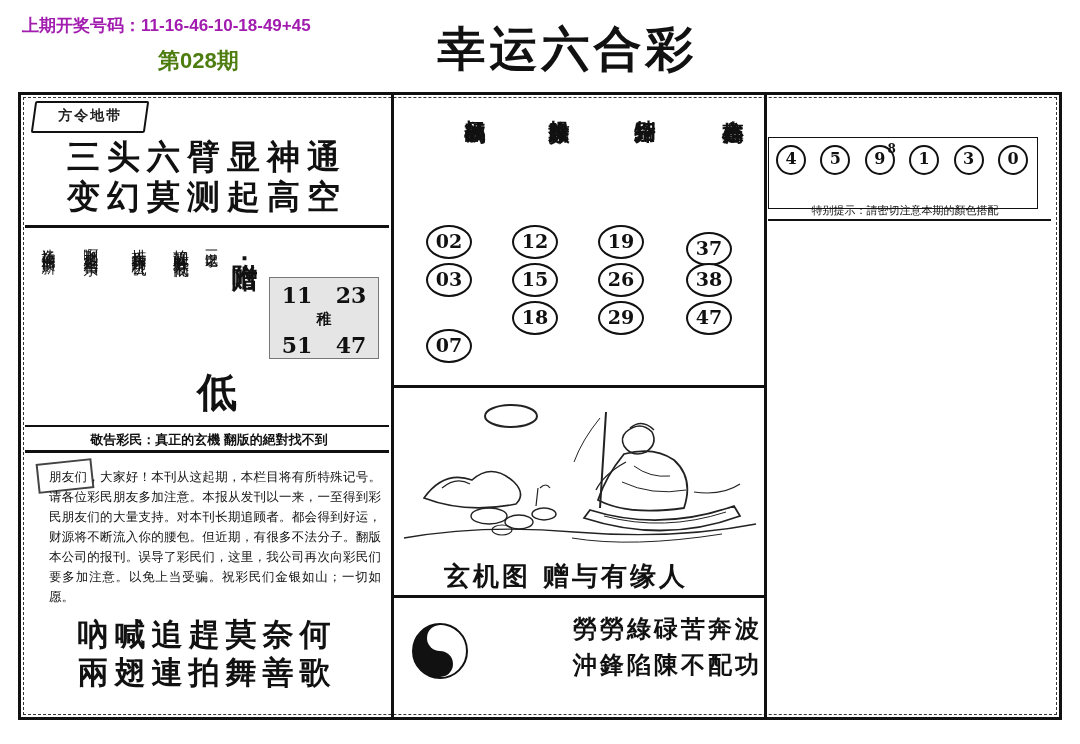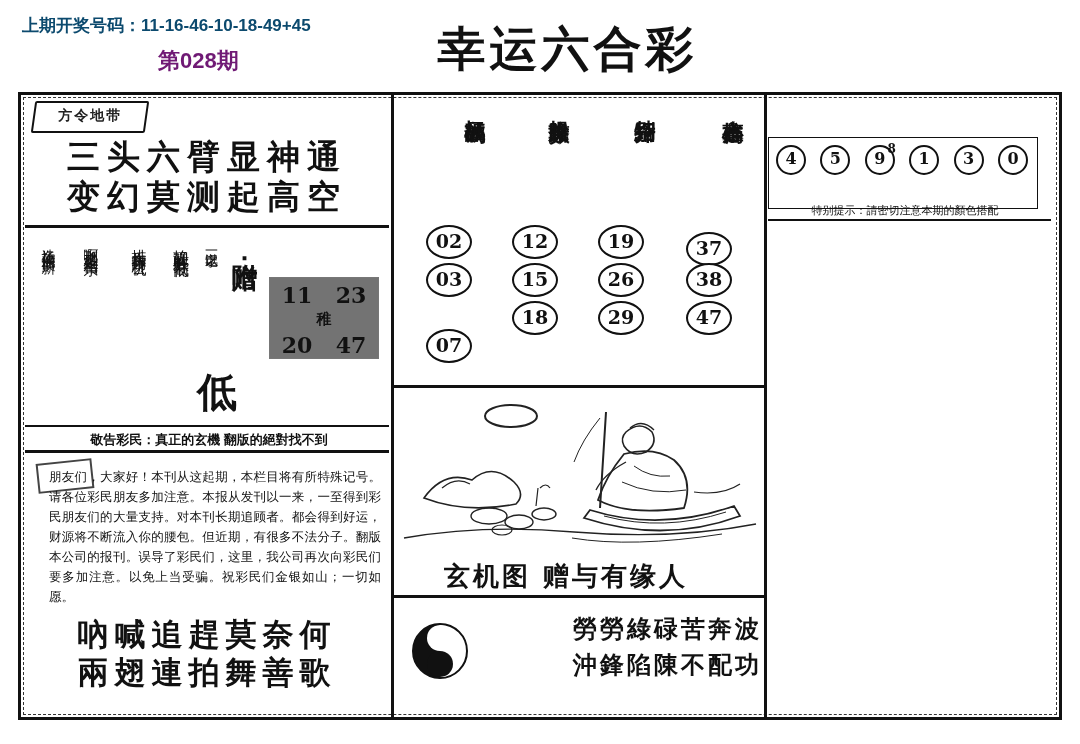--- a/index.html
+++ b/index.html
@@ -9,27 +9,27 @@
     font-family:"Liberation Serif", serif;
     color:#111;
     position:relative;
     overflow:hidden;
   }
   .page{position:absolute;left:0;top:0;width:1080px;height:744px;}
 
   
   .prev-draw{
     position:absolute;left:22px;top:14px;
-    font-size:17px;font-weight:bold;color:#0c4a6e;
+    font-size:17px;font-weight:bold;color:#a21caf;
     letter-spacing:0px;
     font-family:"Liberation Sans", sans-serif;
   }
   .issue{
     position:absolute;left:158px;top:46px;
-    font-size:22px;font-weight:bold;color:#701a75;
+    font-size:22px;font-weight:bold;color:#4d7c0f;
     font-family:"Liberation Sans", sans-serif;
   }
   .main-title{
     position:absolute;left:440px;top:18px;
     font-size:47px;font-weight:bold;
     letter-spacing:4px;
     color:#111;
     font-family:"DejaVu Serif", serif;
     transform:scaleX(1.02);
   }
@@ -98,21 +98,21 @@
     position:absolute;left:208px;top:148px;height:120px;
     writing-mode:vertical-rl;text-orientation:upright;
     font-size:26px;font-weight:bold;line-height:30px;
   }
   .bigword{
     position:absolute;left:176px;top:270px;
     font-size:40px;font-weight:bold;font-family:"DejaVu Serif", serif;
   }
   .numbox{
     position:absolute;left:248px;top:182px;width:108px;height:80px;
-    background:#737373;border:1px solid #777;
+    background:#e5e5e5;border:1px solid #777;
   }
   .numbox .row{
     display:flex;justify-content:space-around;align-items:center;
     height:34px;font-size:22px;font-weight:bold;font-family:"DejaVu Serif",serif;
   }
   .numbox .mid{
     text-align:center;font-size:15px;font-weight:bold;height:16px;line-height:14px;
   }
 
   .warn-line{
@@ -272,21 +272,21 @@
     <div class="fuzeng">附赠：</div>
     <div class="bigword">低</div>
 
     <div class="numbox">
       <div class="row">
         <span>11</span>
         <span>23</span>
       </div>
       <div class="mid">稚</div>
       <div class="row">
-        <span>20</span>
+        <span>51</span>
         <span>47</span>
       </div>
     </div>
 
     <div class="warn-line"></div>
     <div class="warn">敬告彩民：真正的玄機 翻版的絕對找不到</div>
     <div class="warn-line2"></div>
 
     <div class="stamp"></div>
     <div class="body-text">朋友们，大家好！本刊从这起期，本栏目将有所特殊记号。请各位彩民朋友多加注意。本报从发刊以一来，一至得到彩民朋友们的大量支持。对本刊长期追顾者。都会得到好运，财源将不断流入你的腰包。但近期，有很多不法分子。翻版本公司的报刊。误导了彩民们，这里，我公司再次向彩民们要多加注意。以免上当受骗。祝彩民们金银如山；一切如愿。</div>

